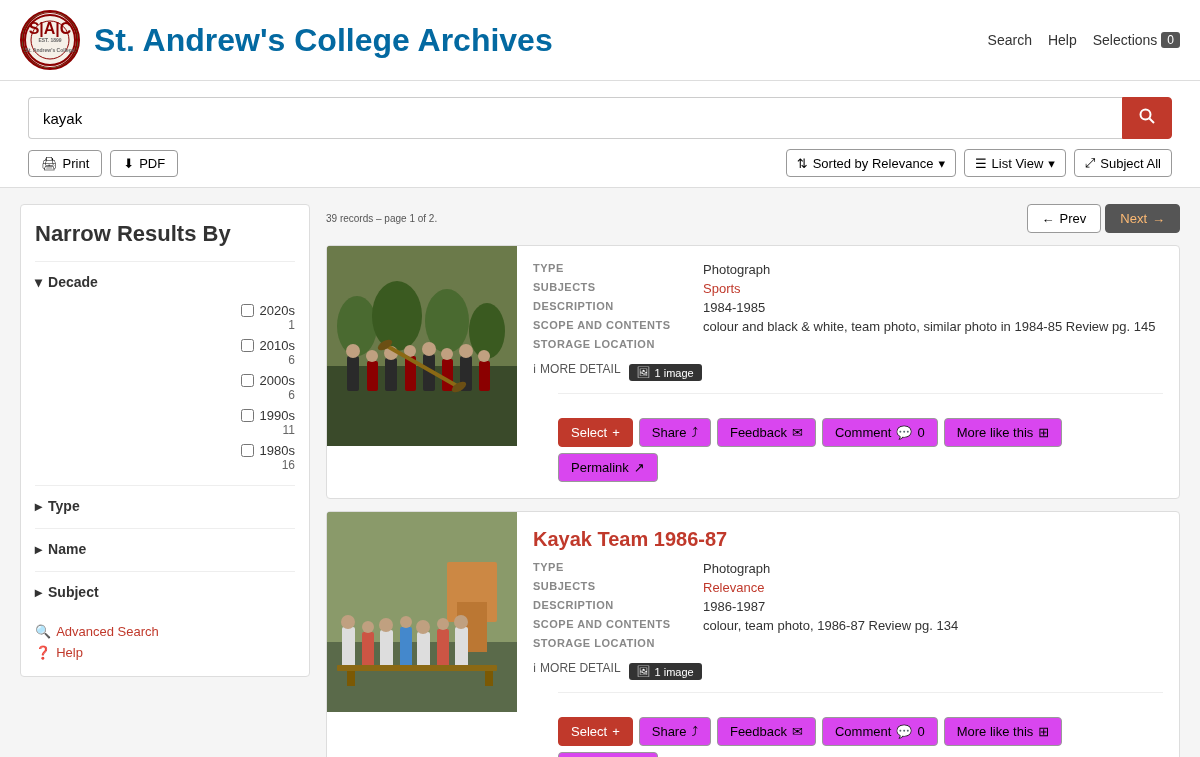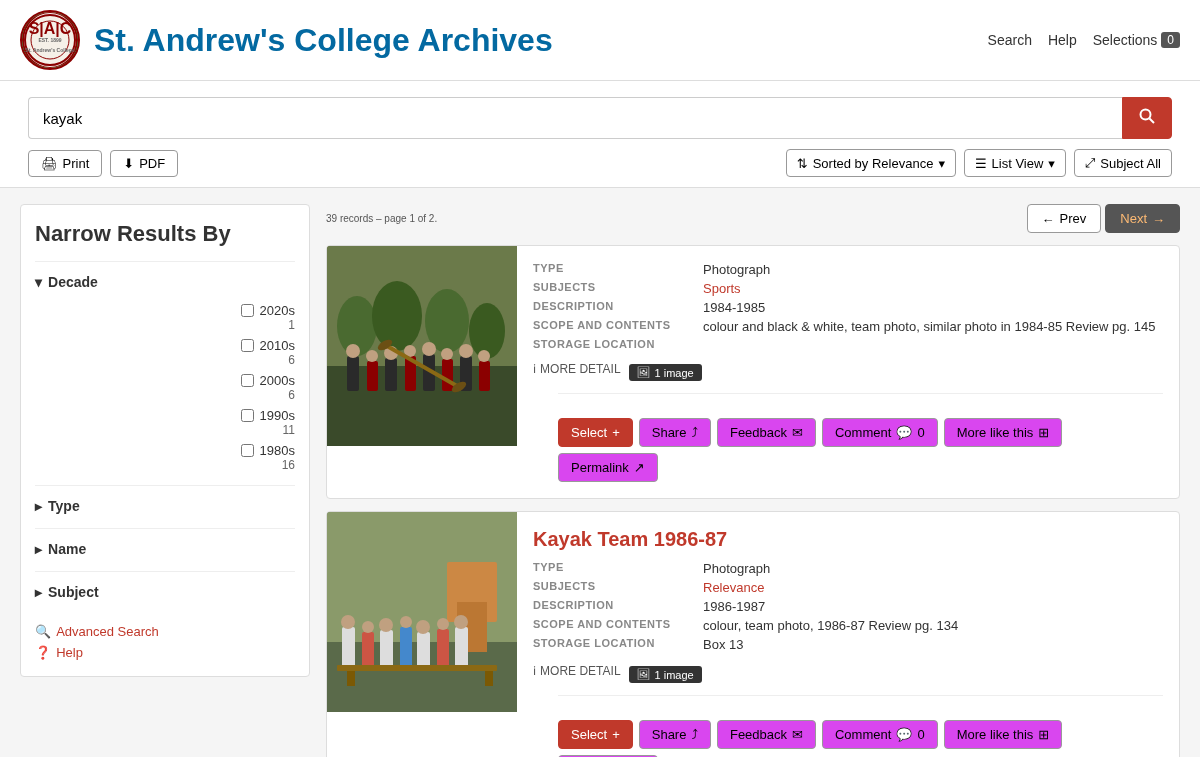--- a/index.html
+++ b/index.html
@@ -454,21 +454,20 @@
         <div class="record-fields">
           <span class="field-label">TYPE</span>
           <span class="field-value">Photograph</span>
           <span class="field-label">SUBJECTS</span>
           <span class="field-value link">Relevance</span>
           <span class="field-label">DESCRIPTION</span>
           <span class="field-value">1986-1987</span>
           <span class="field-label">SCOPE AND CONTENTS</span>
           <span class="field-value">colour, team photo, 1986-87 Review pg. 134</span>
           <span class="field-label">STORAGE LOCATION</span>
-          <span class="field-value">Box 13</span>
         </div>
         <div class="detail-row">
           <span class="more-detail-link">
             <span>ℹ</span>
             <span>MORE DETAIL</span>
           </span>
           <span class="image-badge">
             <span>🖼</span>
             <span>1 image</span>
           </span>

